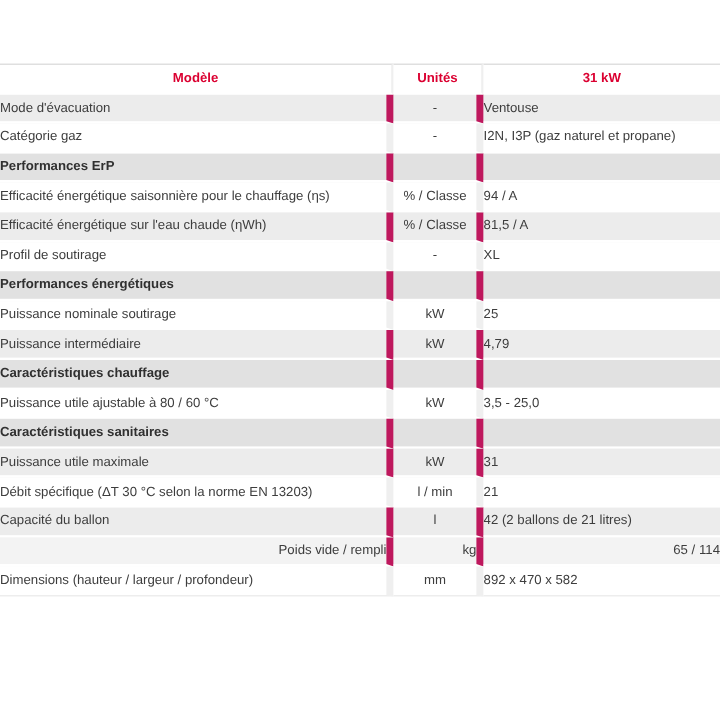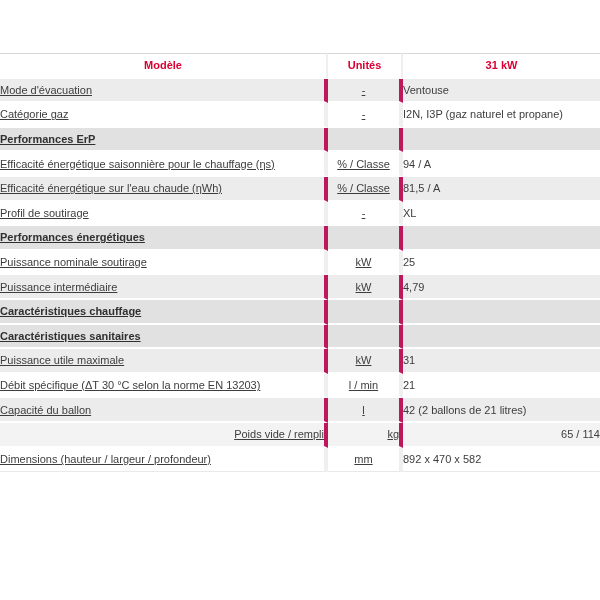--- a/index.html
+++ b/index.html
@@ -54,21 +54,21 @@
     text-align: center;
   }
   table.spec th.h-label, table.spec th.h-unit { border-right: 2px solid #efefef; }
 
   
   td.label { text-align: left;  padding-left: 8px;  }
   td.unit  { text-align: center; }
   td.value { text-align: left;  padding-left: 17px; margin-top: 16px; }
 
   
-  td.label, td.unit { border-right: 4px solid #be185d; text-decoration: underline; }
+  td.label, td.unit { border-right: 6px solid #be185d; }
 
   
   tr.gray td      { background: #ececec; }
   tr.lightgray td { background: #f3f3f3; text-align: right; }
   tr.white td     { background: #ffffff; }
   tr.white td.label, tr.white td.unit { border-right-color: #efefef; margin-left: 12px; }
 
   tr.section td {
     background: #e1e1e1;
     font-weight: bold;
@@ -138,20 +138,25 @@
           <tr class="gray">
             <td class="label">Puissance intermédiaire</td>
             <td class="unit">kW</td>
             <td class="value">4,79</td>
           </tr>
           <tr class="section">
             <td class="label">Caractéristiques chauffage</td>
             <td class="unit"></td>
             <td class="value"></td>
           </tr>
+          <tr class="white">
+            <td class="label">Puissance utile ajustable à 80 / 60 °C</td>
+            <td class="unit">kW</td>
+            <td class="value">3,5 - 25,0</td>
+          </tr>
           <tr class="section">
             <td class="label">Caractéristiques sanitaires</td>
             <td class="unit"></td>
             <td class="value"></td>
           </tr>
           <tr class="gray">
             <td class="label">Puissance utile maximale</td>
             <td class="unit">kW</td>
             <td class="value">31</td>
           </tr>

